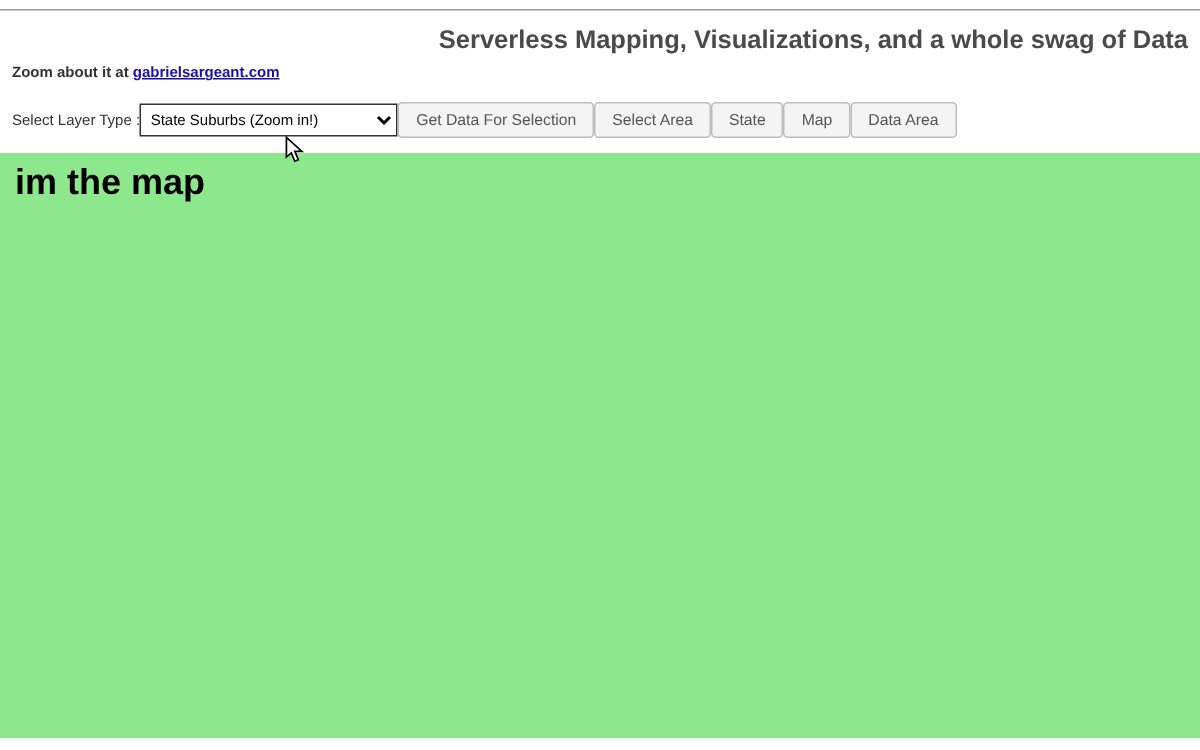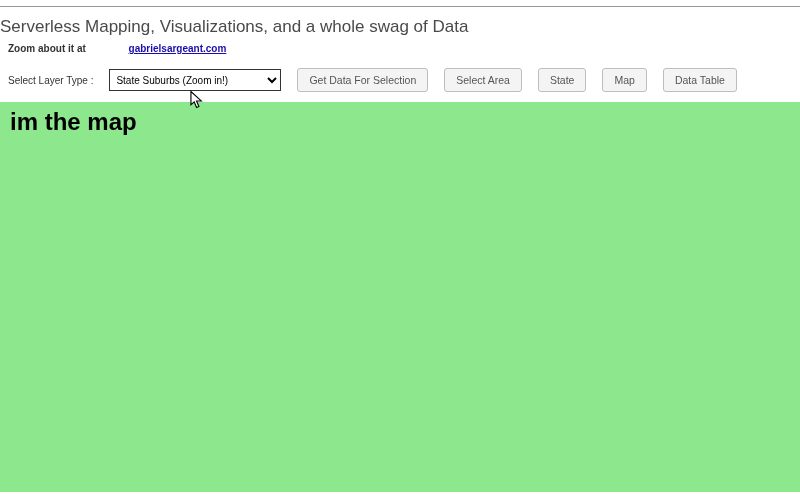--- a/index.html
+++ b/index.html
@@ -14,39 +14,39 @@
       overflow: hidden;
       background: #fff;
       position: relative;
     }
     .top-rule {
       border-top: 1px solid #999;
       margin-top: 6px;
     }
     .header-title {
       font-size: 17px;
-      font-weight: normal;
+      font-weight: bold;
       color: #4a4a4a;
-      padding: 10px 8px 6px 0;
+      padding: 10px 8px 6px 24px;
+      text-align: right;
     }
     .subhead {
       font-size: 10px;
       font-weight: bold;
       color: #333;
       padding: 0 8px 14px 8px;
     }
     .subhead a {
       color: #1a0dab;
       text-decoration: underline;
-      margin-left: 40px;
     }
     .toolbar {
       display: flex;
       align-items: center;
-      gap: 16px;
+      gap: 0;
       padding: 0 8px 8px 8px;
       flex-wrap: nowrap;
     }
     .toolbar-label {
       font-size: 10px;
       color: #333;
     }
     .layer-select {
       width: 172px;
       height: 22px;
@@ -101,21 +101,21 @@
 
 <div class="toolbar">
   <span class="toolbar-label">Select Layer Type :</span>
   <select class="layer-select">
     <option>State Suburbs (Zoom in!)</option>
   </select>
   <button class="btn">Get Data For Selection</button>
   <button class="btn">Select Area</button>
   <button class="btn">State</button>
   <button class="btn">Map</button>
-  <button class="btn">Data Table</button>
+  <button class="btn">Data Area</button>
 </div>
 
 <div class="map-area">
   <div class="map-text">im the map</div>
 </div>
 
 <svg class="cursor" viewBox="0 0 16 20">
   <path d="M1,1 L1,15 L4.5,12 L7,18 L9.5,17 L7,11 L12,11 Z" fill="#fff" stroke="#000" stroke-width="1.2"></path>
 </svg>
 

